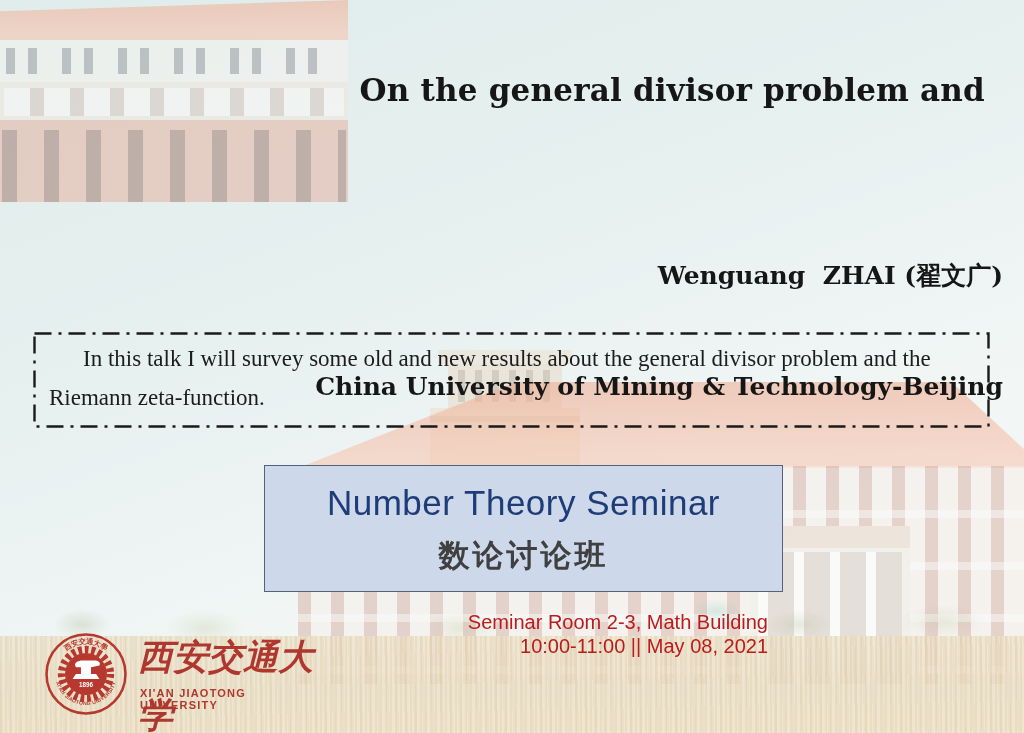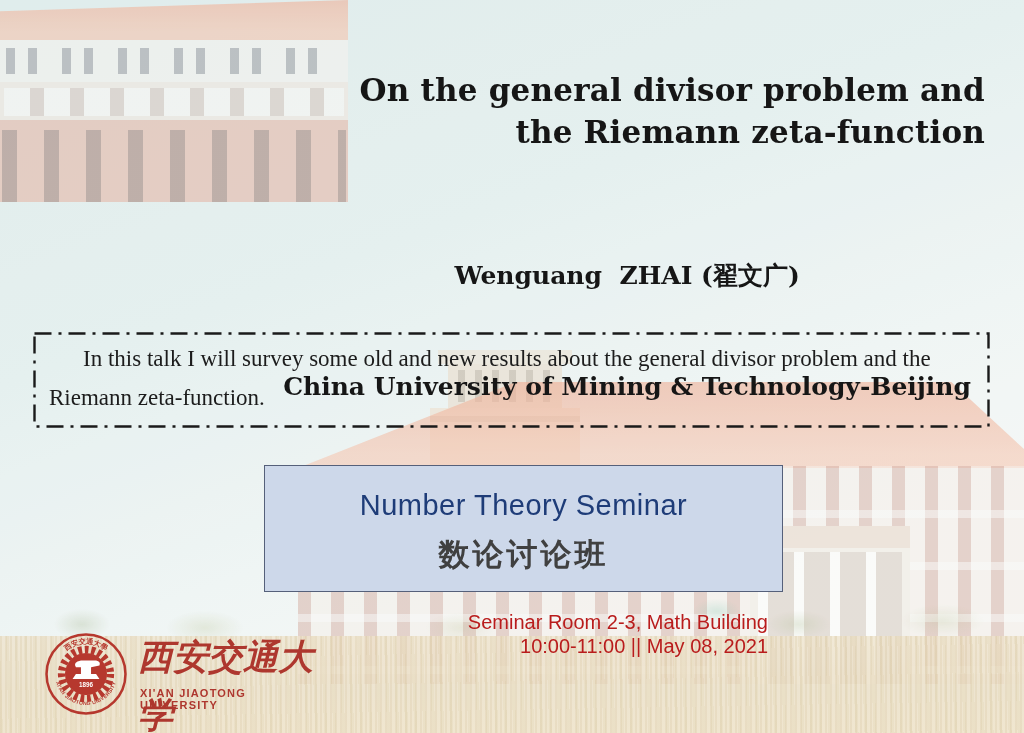--- a/index.html
+++ b/index.html
@@ -64,34 +64,34 @@
          background:
            repeating-linear-gradient(90deg,rgba(198,172,116,.28) 0 2px,transparent 2px 5px),
            repeating-linear-gradient(88deg,rgba(209,186,132,.25) 0 3px,transparent 3px 9px),
            linear-gradient(180deg,#ecdfc4 0%,#e9dabb 55%,#ecdcba 100%);}
 
   
   .fg{position:absolute;z-index:2;}
   .title-block{right:39px;top:58px;text-align:right;color:#161616;
       font-family:"DejaVu Serif", serif;font-weight:bold;font-size:31px;line-height:42px;
       letter-spacing:.2px;margin-top:11px;}
-  .byline-block{right:53px;top:183px;text-align:center;color:#161616;
+  .byline-block{right:21px;top:183px;text-align:right;color:#161616;
       font-family:"DejaVu Serif", serif;font-weight:bold;font-size:25px;line-height:37px;
       white-space:pre-wrap;}
 
   .abstract-box{left:33px;top:332px;width:957px;height:96px;}
   .abstract-border{position:absolute;inset:0;}
   .abstract-text{position:absolute;left:16px;top:7px;width:925px;
       font-family:"Liberation Serif", serif;font-size:23px;line-height:39px;color:#1c1c1c;
       text-indent:34px;}
 
   .seminar-box{left:264px;top:465px;width:519px;height:127px;
       background:#cdd8ea;border:1.5px solid #55607a;box-sizing:border-box;text-align:center;}
-  .seminar-en{margin-top:23px;font-family:"Liberation Sans", sans-serif;
-      font-size:29px;letter-spacing:.5px;color:#1e3c78;}
+  .seminar-en{margin-top:17px;font-family:"Liberation Sans", sans-serif;
+      font-size:35px;letter-spacing:.5px;color:#1e3c78;}
   .seminar-zh{margin-top:12px;font-family:"Liberation Sans", sans-serif;
       font-size:31px;font-weight:bold;letter-spacing:3px;color:#404040;}
 
   .logo-group{left:44px;top:629px;width:270px;height:92px;}
   .seal{position:absolute;left:0;top:3px;width:84px;height:84px;}
   .uni-zh{position:absolute;left:94px;top:0px;width:176px;
       font-family:"Liberation Serif", serif;font-weight:bold;font-size:35px;line-height:58px;
       color:#ae372e;letter-spacing:0px;font-style:italic;}
   .uni-en{position:absolute;left:96px;top:58px;width:176px;
       font-family:"Liberation Sans", sans-serif;font-weight:bold;font-size:11px;
@@ -139,21 +139,20 @@
     </div>
   </div>
 
   <div class="bldg bushes"></div>
   <div class="bldg grass"></div>
   <div class="photo-fade"></div>
 </div>
 
 <div class="fg title-block">
   <div>On the general divisor problem and</div>
-  <div>the Riemann zeta-function</div>
 </div>
 
 <div class="fg byline-block">
   <div>Wenguang  ZHAI (翟文广)</div>
   <div>China University of Mining &amp; Technology-Beijing</div>
 </div>
 
 <div class="fg abstract-box">
   <svg class="abstract-border" width="957" height="96" viewBox="0 0 957 96">
     <rect x="1.5" y="1.5" width="954" height="93" fill="none" stroke="#1a1a1a" stroke-width="2.4" stroke-dasharray="17 7 3 7"></rect>

